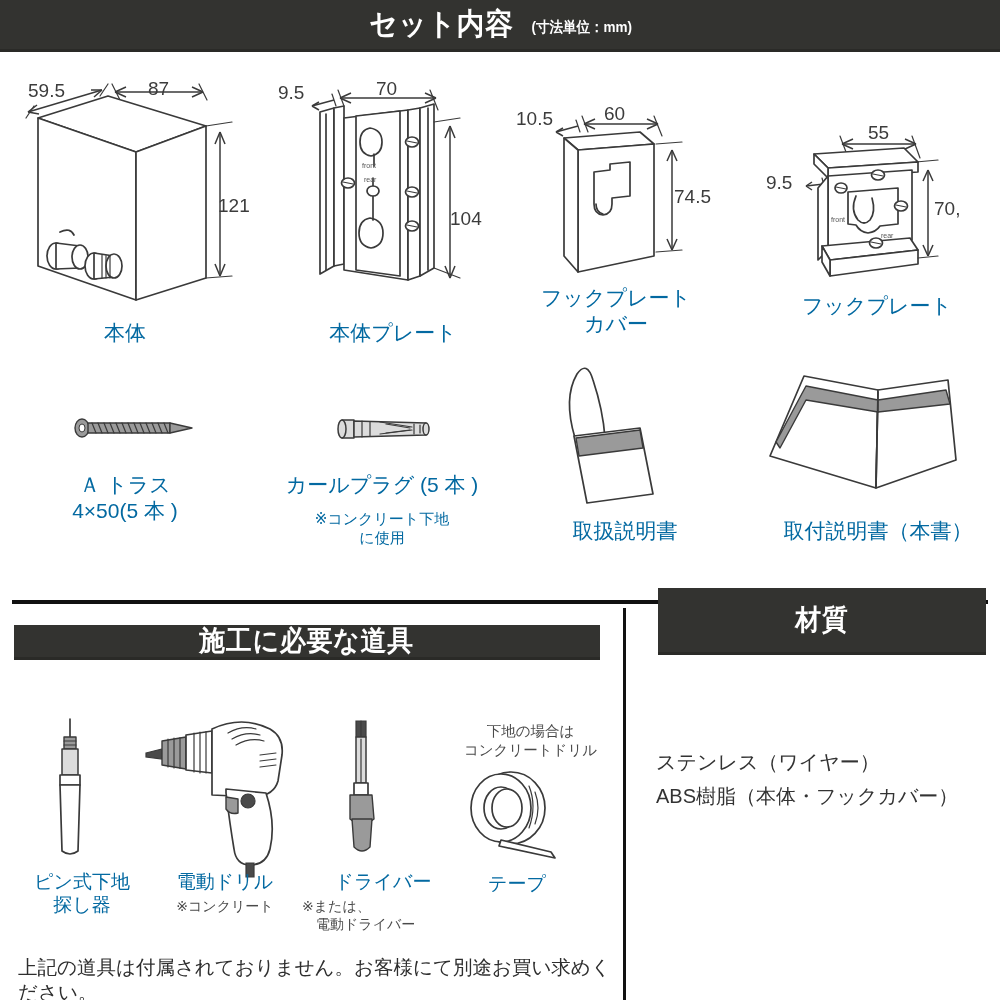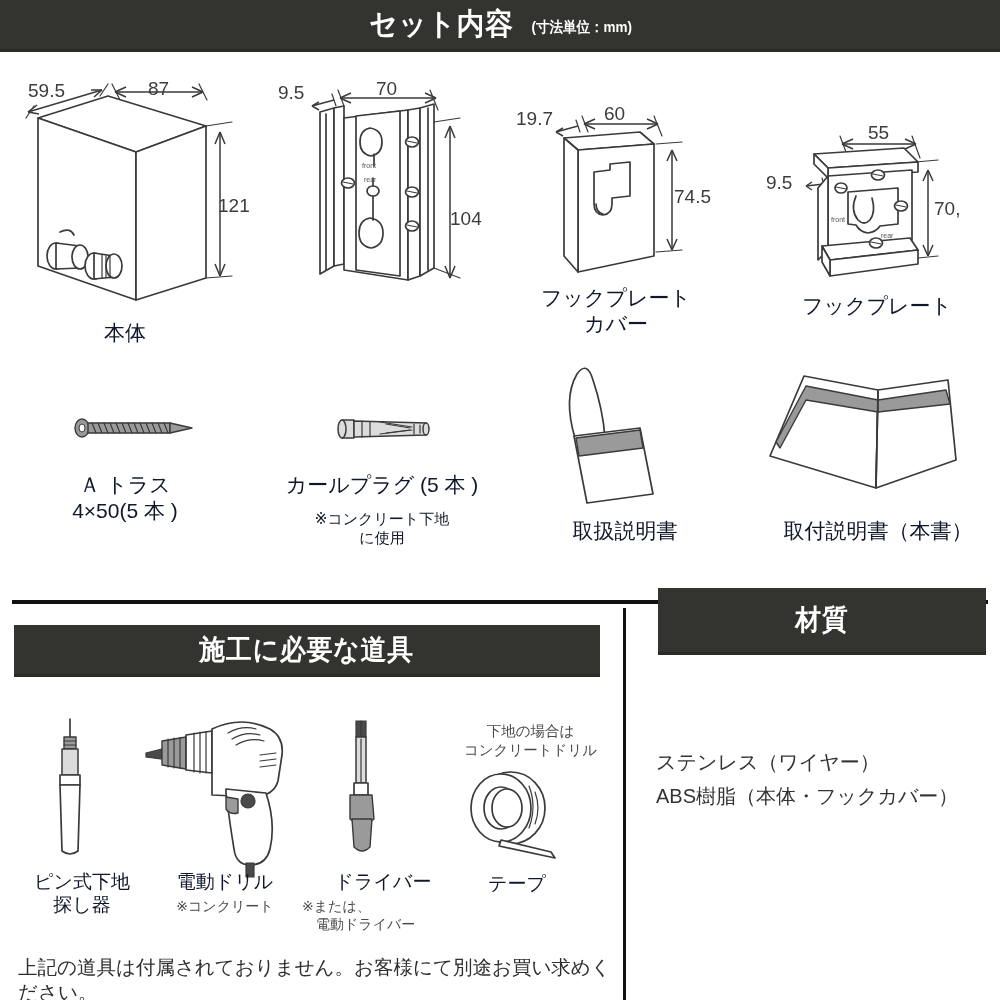--- a/index.html
+++ b/index.html
@@ -40,21 +40,21 @@
     transform: scaleX(0.9);
     position: relative; top: 3px;
   }
 
   
   .cell { position: absolute; }
   .fig { position: relative; }
   .caption {
     text-align: center;
     font-size: 21px;
-    color: #0f172a;
+    color: #0369a1;
     line-height: 1.22;
     white-space: pre-line;
   }
   .caption.small {
     font-size: 15px;
     line-height: 1.25;
   }
   .dim {
     position: absolute;
     font-size: 19px;
@@ -214,20 +214,21 @@
         <path class="arr" d="M172 56 L172 208"></path>
         <path class="arr" d="M172 56 l-5 12 M172 56 l5 12"></path>
         <path class="arr" d="M172 208 l-5 -12 M172 208 l5 -12"></path>
         <path class="ln-t" d="M156 52 L182 48"></path>
         <path class="ln-t" d="M156 198 L182 208"></path>
       </svg>
     </div>
     <div class="dim" style="left:0px; top:12px;">9.5</div>
     <div class="dim" style="left:98px; top:8px;">70</div>
     <div class="dim" style="left:172px; top:138px;">104</div>
+    <div class="caption" style="position:absolute; left:0; top:250px; width:230px;">本体プレート</div>
   </div>
 
   <div class="cell" style="left:516px; top:100px; width:240px;">
     <div class="fig">
       <svg width="240" height="220" viewBox="0 0 240 220">
 
         <path class="arr" d="M40 32 L62 26"></path>
         <path class="arr" d="M40 32 l7 -4 M40 32 l7 4"></path>
         <path class="ln-t" d="M60 20 L64 32"></path>
 
@@ -244,21 +245,21 @@
         <path class="fc" d="M78 72 L94 70 L94 64 L114 62 L114 96 L96 98 L96 104 q0 10 -9 11 q-9 -1 -9 -11 L78 72 Z"></path>
         <path class="ln" d="M87 114 q-7 -2 -7 -10"></path>
 
         <path class="arr" d="M156 50 L156 150"></path>
         <path class="arr" d="M156 50 l-5 11 M156 50 l5 11"></path>
         <path class="arr" d="M156 150 l-5 -11 M156 150 l5 -11"></path>
         <path class="ln-t" d="M140 44 L166 42"></path>
         <path class="ln-t" d="M140 152 L166 150"></path>
       </svg>
     </div>
-    <div class="dim" style="left:0px; top:8px;">19.7</div>
+    <div class="dim" style="left:0px; top:8px;">10.5</div>
     <div class="dim" style="left:88px; top:3px;">60</div>
     <div class="dim" style="left:158px; top:86px;">74.5</div>
     <div class="caption" style="position:absolute; left:0; top:185px; width:200px;">フックプレート
 カバー</div>
   </div>
 
   <div class="cell" style="left:766px; top:110px; width:234px;margin-top:8px;">
     <div class="fig">
       <svg width="234" height="210" viewBox="0 0 234 210">
 
@@ -375,21 +376,21 @@
 
         <path class="ln" d="M118 32 L116 126"></path>
       </svg>
     </div>
     <div class="caption" style="position:absolute; left:0; top:158px; width:236px;">取付説明書（本書）</div>
   </div>
 
   <div class="hr-thick"></div>
   <div class="v-div"></div>
 
-  <div class="sect-bar" style="left:14px; top:625px; width:586px; height:52px;">
+  <div class="sect-bar" style="left:14px; top:625px; width:586px; height:35px;">
     <span class="t" style="font-size:28px;">施工に必要な道具</span>
   </div>
 
   <div class="sect-bar" style="left:658px; top:588px; width:328px; height:67px;">
     <span class="t" style="font-size:28px;">材質</span>
   </div>
 
   <div class="cell" style="left:18px; top:715px; width:140px;">
     <svg width="140" height="150" viewBox="0 0 140 150">
       <path class="ln" d="M52 4 L52 22"></path>

